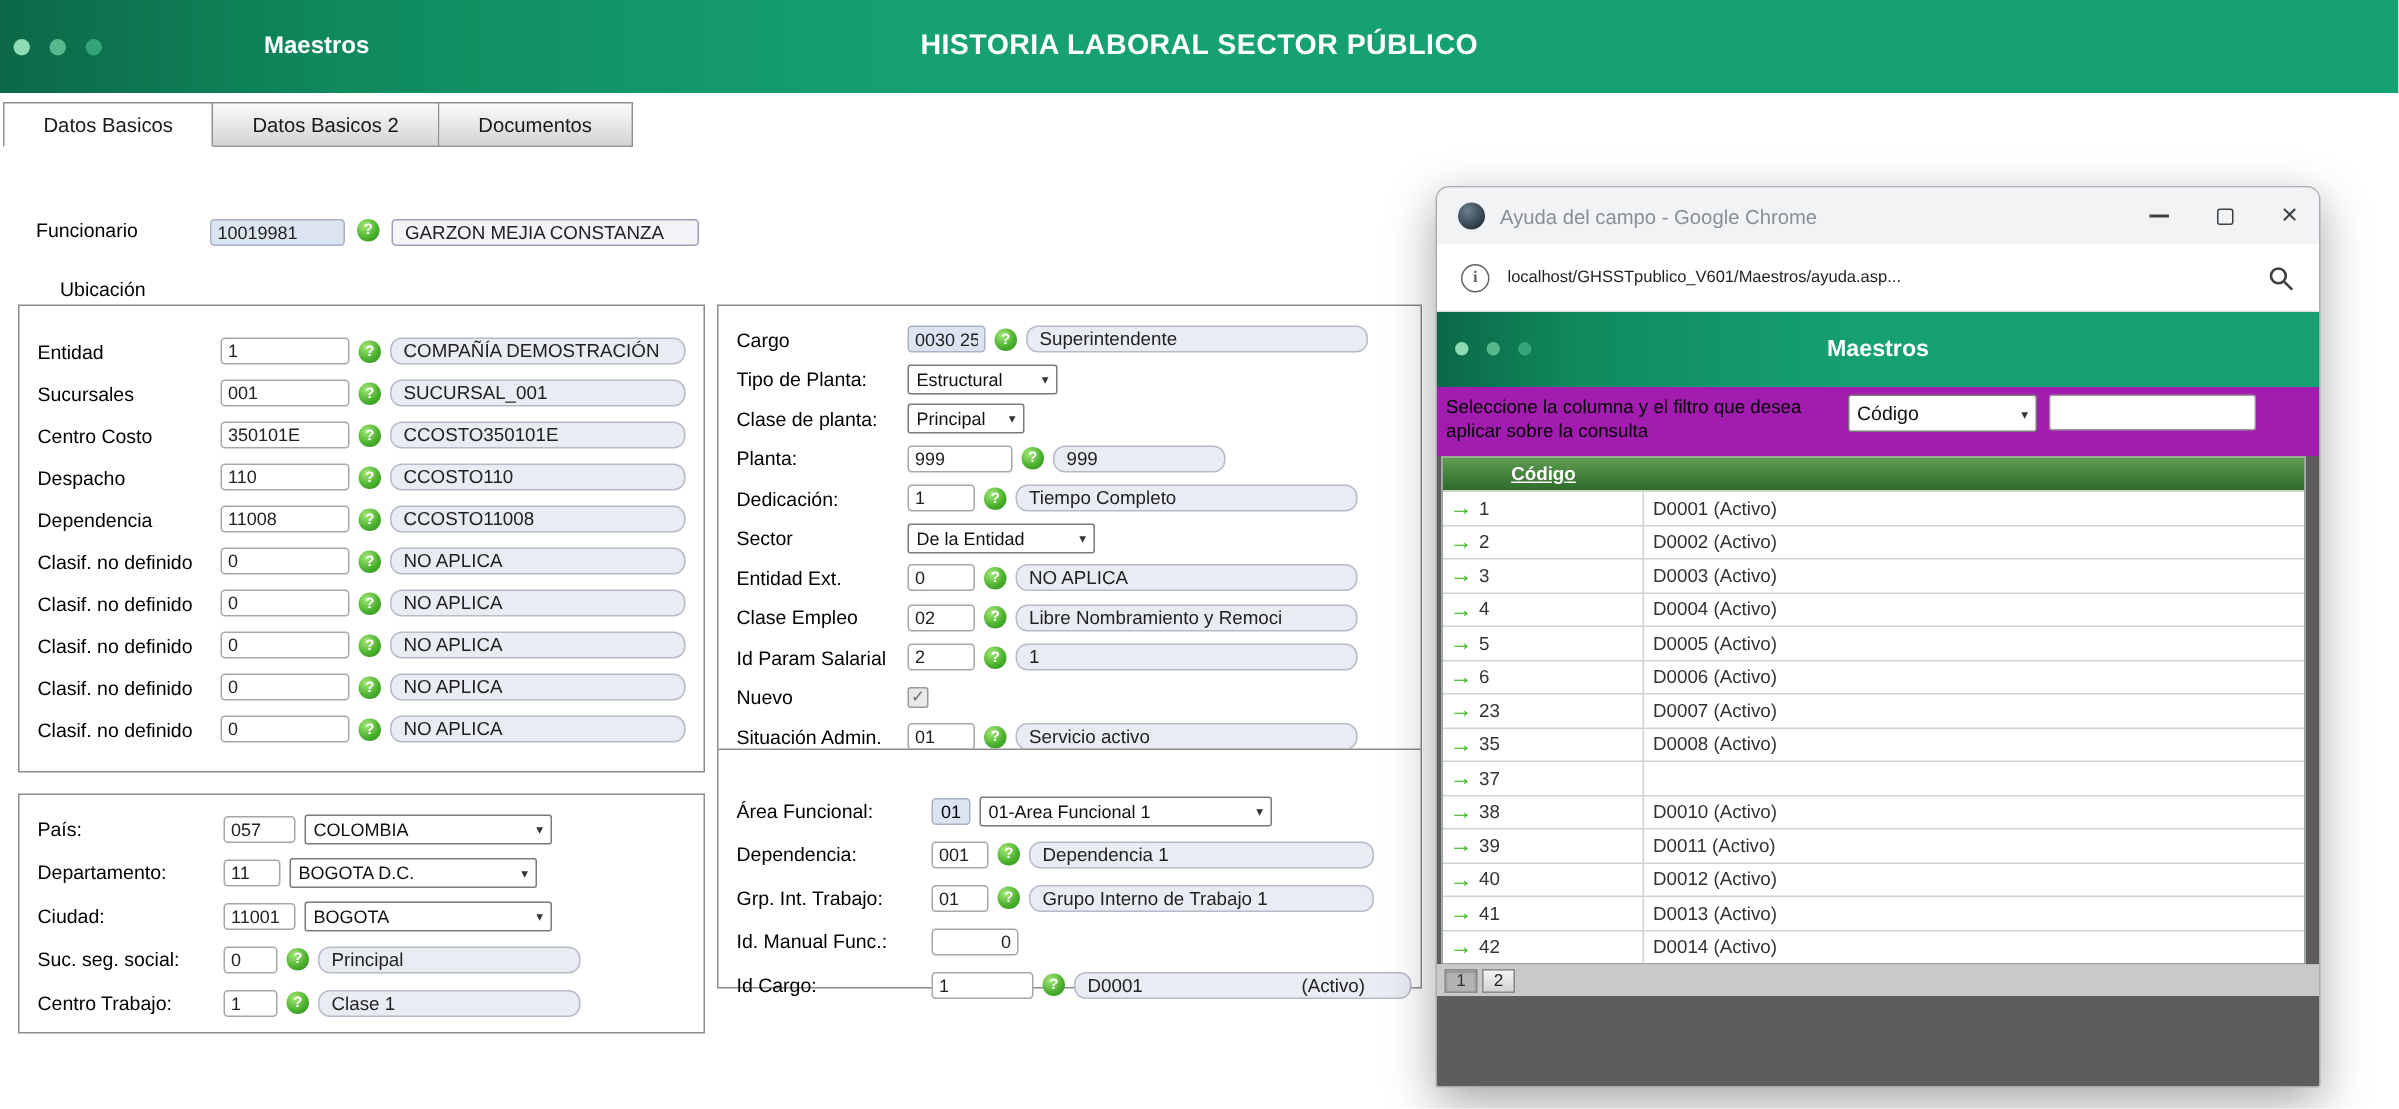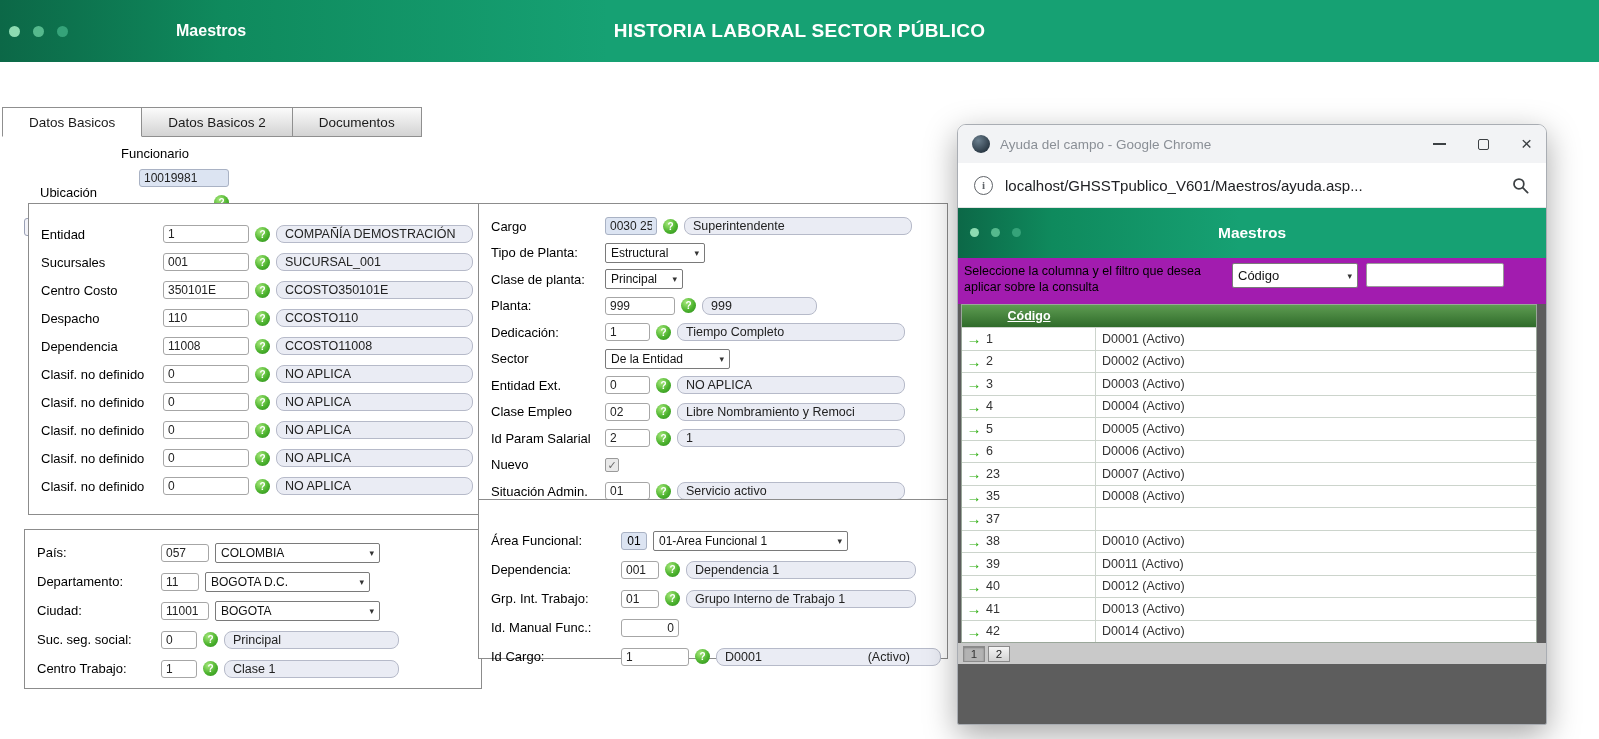--- a/index.html
+++ b/index.html
@@ -22,21 +22,21 @@
   .dot1 { background: #8ddbb2; } .dot2 { background: #55b98d; } .dot3 { background: #35a379; }
   .app-title { position: absolute; left: 176px; color: #fff; font-weight: bold; font-size: 16px; }
   .page-title { width: 100%; text-align: center; color: #fff; font-weight: bold; font-size: 19px; letter-spacing: .3px; }
 
   
   .tabs { position: absolute; top: 68px; left: 2px; display: flex; }
   .tab {
     height: 30px; padding: 0 26px; display: flex; align-items: center;
     font-size: 13.5px; color: #1a1a1a; cursor: pointer;
     background: linear-gradient(#fbfbfb, #d3d3d3);
-    border: 1px solid #8f8f8f; border-left: none; margin-top: 39px;
+    border: 1px solid #8f8f8f; border-left: none;
   }
   .tab:first-child { border-left: 1px solid #8f8f8f; }
   .tab.active { background: #fff; border-bottom-color: #fff; }
 
   
   .form-label { font-size: 13px; color: #000; flex: none; }
   .frow { display: flex; align-items: center; gap: 6px; }
   input.fcode {
     height: 18px; border: 1px solid #a6a6a6; border-radius: 3px;
     font-size: 12px; padding: 0 4px; font-family: inherit; color: #222; flex: none;
@@ -74,27 +74,27 @@
   .w48 { width: 48px; } .w52 { width: 52px; } .w58 { width: 58px; } .w68 { width: 68px; }
   .w70 { width: 70px; } .w86 { width: 86px; } .w90 { width: 90px; }
   .sel78 { width: 78px; } .sel100 { width: 100px; } .sel125 { width: 125px; }
   .sel165 { width: 165px; } .sel195 { width: 195px; }
   .d115 { width: 115px; } .d175 { width: 175px; } .d225 { width: 225px; }
   .d228 { width: 228px; } .d230 { width: 230px; }
   .lbl-l { width: 116px; } .lbl-r { width: 108px; } .lbl-bl { width: 118px; } .lbl-br { width: 124px; }
   .ta-right { text-align: right; }
 
   
-  .funcionario-row { position: absolute; top: 146px; left: 24px; display: flex; align-items: flex-end; gap: 8px; flex-direction: column; }
+  .funcionario-row { position: absolute; top: 146px; left: 24px; display: flex; align-items: flex-start; gap: 8px; }
   .funcionario-row .form-label { width: 108px; }
   .ubicacion-label { position: absolute; top: 185px; left: 40px; font-size: 13px; }
   .box { position: absolute; border: 1px solid #8c8c8c; background: #fff; }
-  .box-tl { top: 203px; left: 28px; width: 458px; height: 312px; padding: 16px 12px 0 12px; }
+  .box-tl { top: 203px; left: 12px; width: 458px; height: 312px; padding: 16px 12px 0 12px; }
   .box-tr { top: 203px; left: 478px; width: 470px; height: 312px; padding: 9px 10px 0 12px; }
-  .box-bl { top: 529px; left: 24px; width: 458px; height: 160px; padding: 8px 12px 0 12px; }
+  .box-bl { top: 529px; left: 12px; width: 458px; height: 160px; padding: 8px 12px 0 12px; }
   .box-br { top: 499px; left: 478px; width: 470px; height: 160px; padding: 26px 10px 0 12px; }
   .box-tl .frow { height: 28px; }
   .box-tr .frow { height: 26.5px; }
   .box-bl .frow { height: 29px; }
   .box-br .frow { height: 29px; }
 
   
   .popup {
     position: absolute; left: 957px; top: 124px; width: 590px; height: 601px;
     background: #fff; border: 1px solid #a9adb3; border-radius: 9px 9px 2px 2px;
@@ -108,21 +108,21 @@
   .btn-min { width: 13px; height: 2px; background: #3c4043; }
   .btn-max { width: 11px; height: 11px; border: 1.6px solid #3c4043; border-radius: 2px; }
   .btn-close { font-size: 19px; line-height: 14px; }
   .p-urlbar { height: 45px; background: #fff; border-bottom: 1px solid #e4e4e4; display: flex; align-items: center; padding: 0 16px; gap: 12px; flex: none; }
   .info-icon {
     width: 19px; height: 19px; min-width: 19px; border-radius: 50%;
     border: 1.8px solid #5f6368; color: #5f6368; font-size: 11px; font-weight: bold;
     display: flex; align-items: center; justify-content: center;
     font-family: "Liberation Serif", serif;
   }
-  .url-text { flex: 1; font-size: 15px; color: #202124; white-space: nowrap; overflow: hidden; }
+  .url-text { flex: 1; font-size: 11px; color: #202124; white-space: nowrap; overflow: hidden; }
   .p-green {
     height: 50px; flex: none; position: relative;
     background: linear-gradient(90deg, #0c6847 0%, #0f8a5d 16%, #16a173 48%);
     display: flex; align-items: center; justify-content: center;
   }
   .p-green .pg-title { color: #fff; font-weight: bold; font-size: 15.5px; }
   .p-dots { position: absolute; left: 12px; top: 20px; display: flex; gap: 12px; }
   .p-dots .dot { width: 9px; height: 9px; }
   .p-filter { background: #a21caf; display: flex; align-items: flex-start; padding: 5px 8px 4px 6px; height: 46px; flex: none; }
   .filter-text { width: 262px; font-size: 12.5px; color: #000; line-height: 1.3; }

